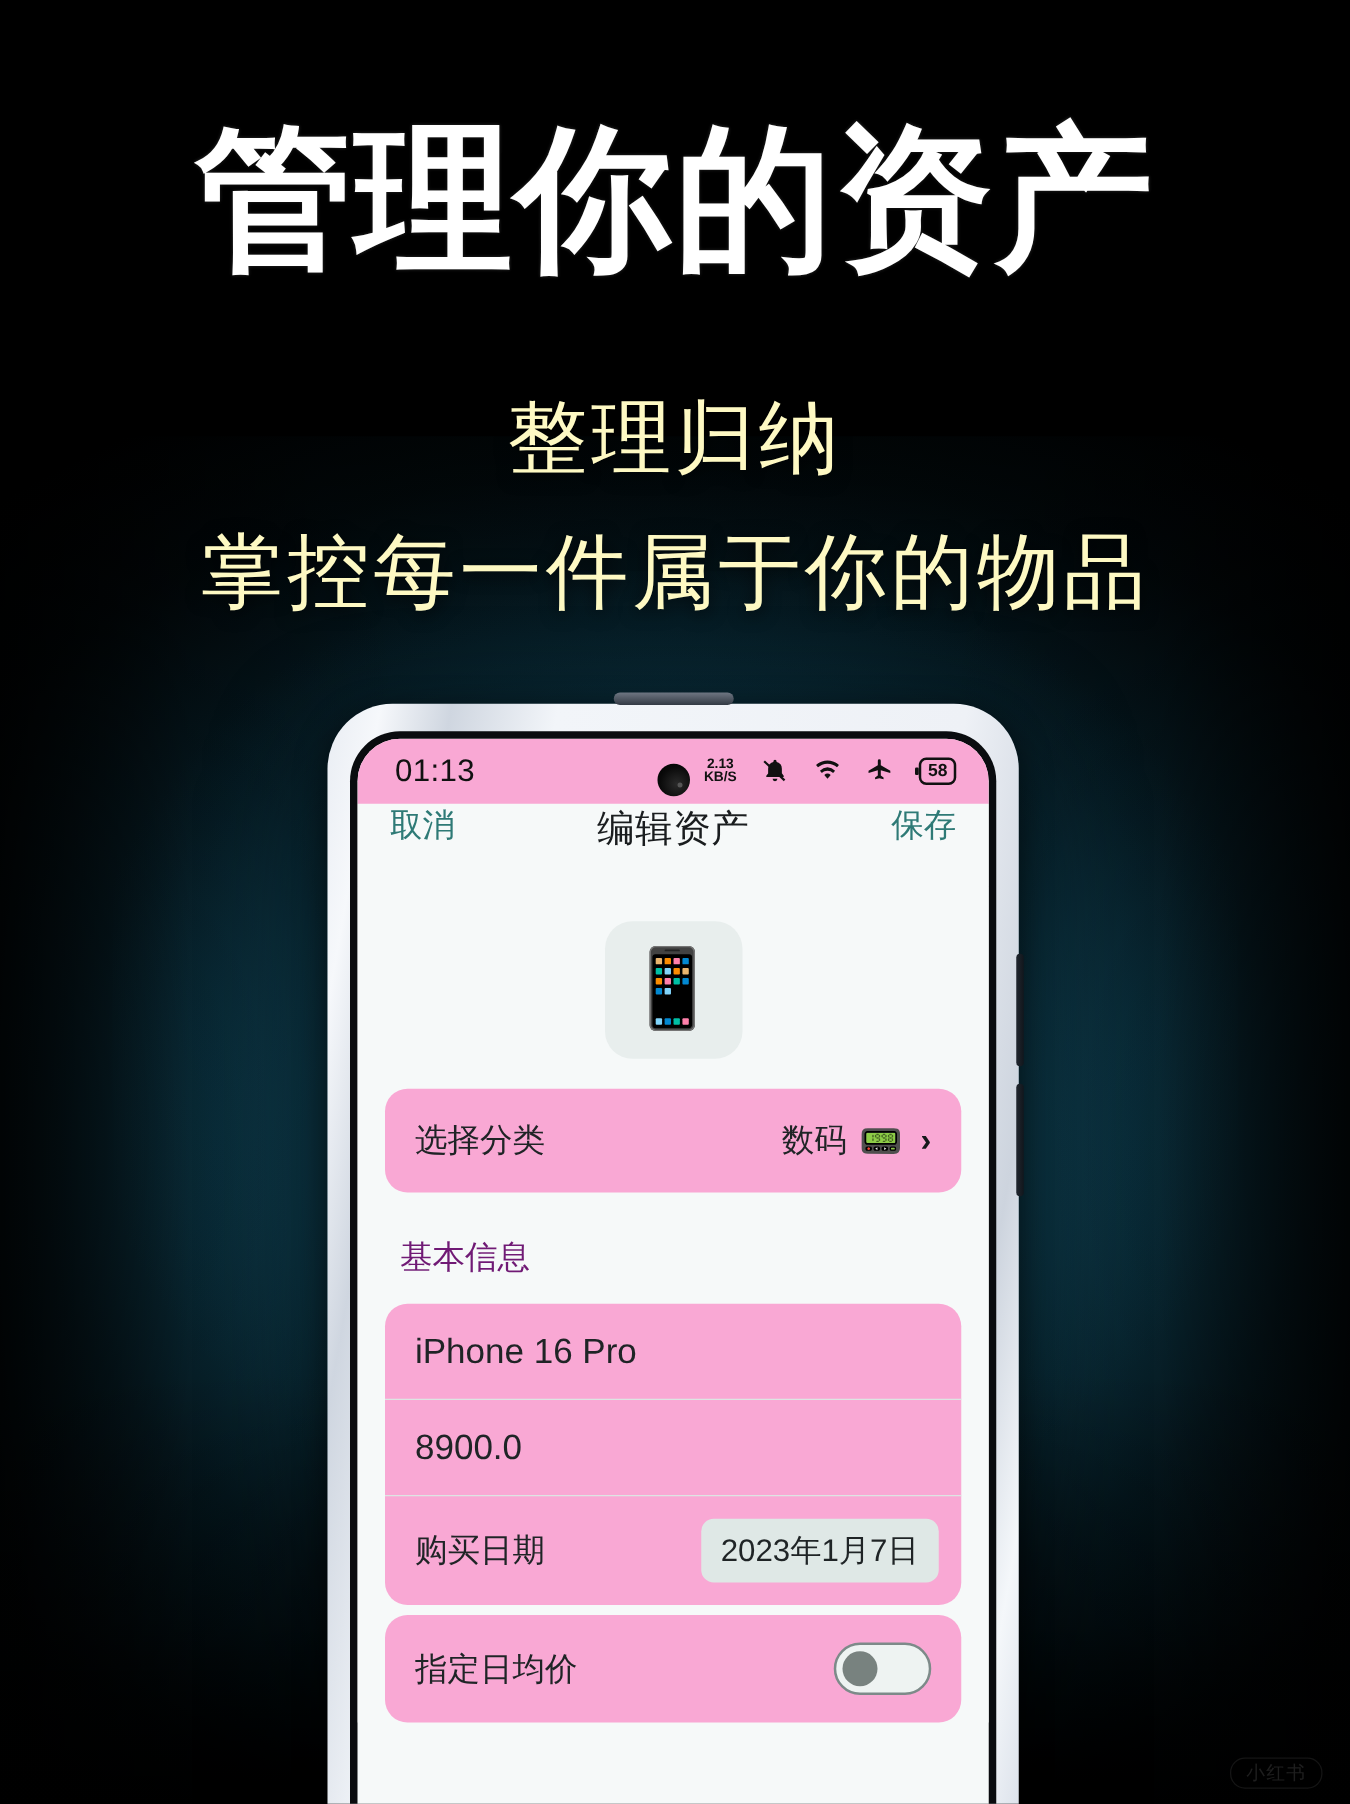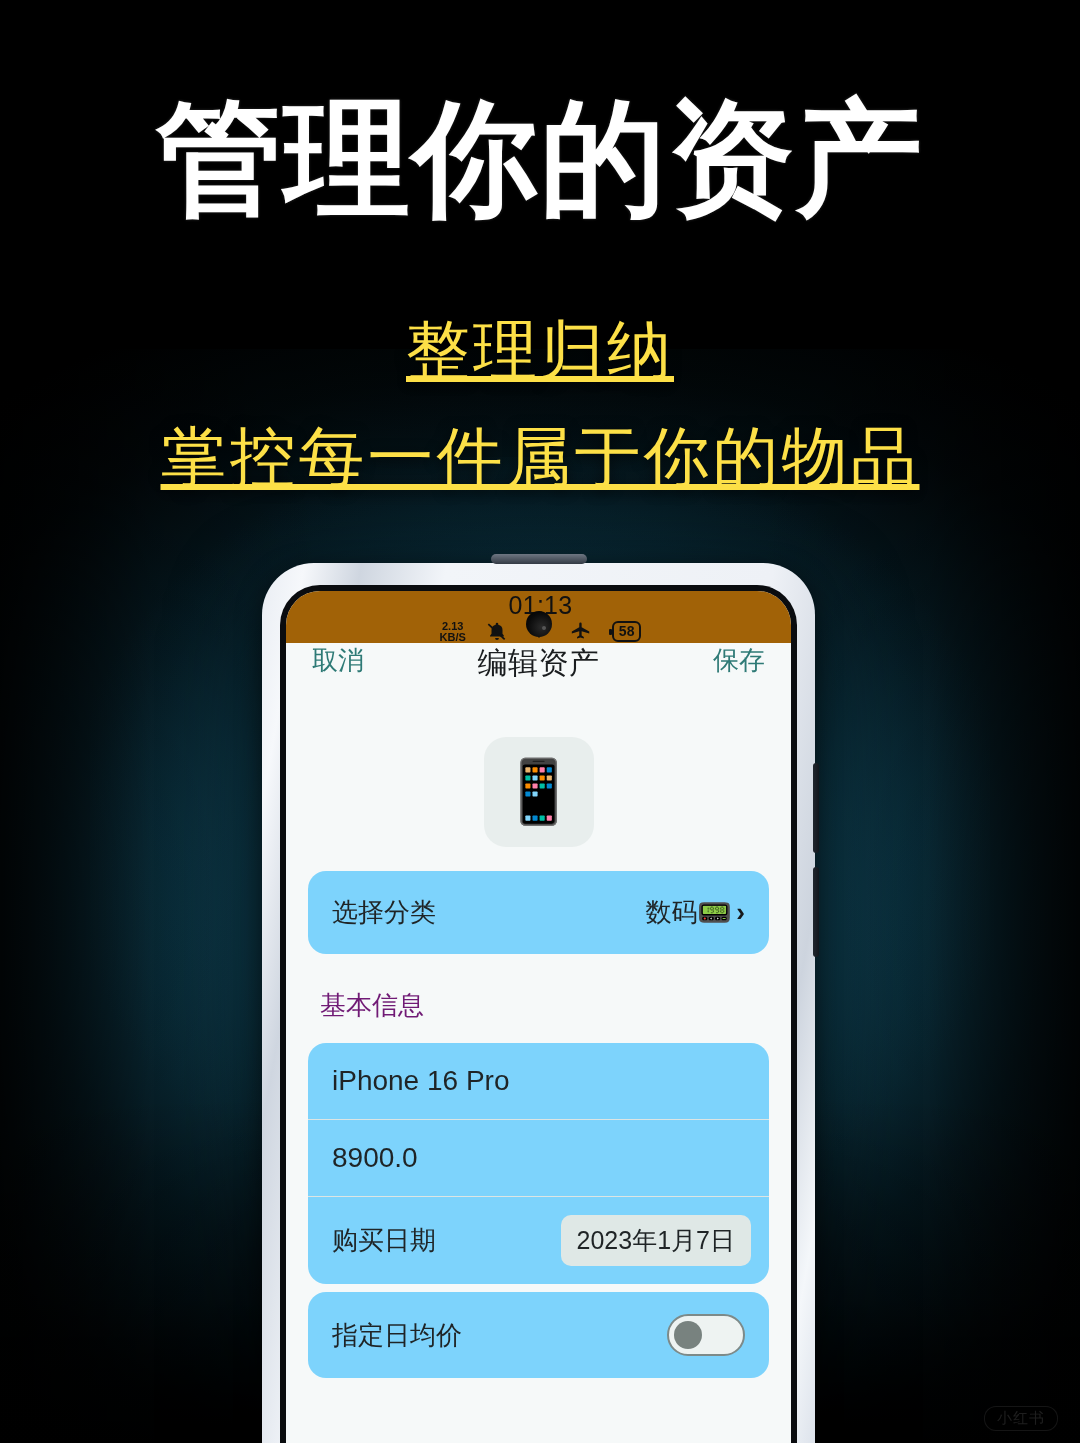--- a/index.html
+++ b/index.html
@@ -83,25 +83,24 @@
     position: absolute;
     left: 0; right: 0;
     top: 306px;
     text-align: center;
     z-index: 5;
   }
   .subline {
     font-size: 64px;
     line-height: 1.38;
     font-weight: 300;
-    color: #fde047;
+    color: #fef9c3;
     letter-spacing: 3px;
     text-shadow: 0 2px 14px rgba(0,0,0,0.7);
     font-family: "Liberation Sans", "DejaVu Sans", sans-serif;
-    text-decoration: underline;
   }
   .subline.second { font-size: 66px; margin-top: 18px; }
 
   
   .phone {
     position: absolute;
     left: 262px;
     top: 563px;
     width: 553px;
     height: 900px;
@@ -161,22 +160,21 @@
   }
 
   
   .statusbar {
     position: relative;
     height: 52px;
     display: flex;
     align-items: center;
     justify-content: space-between;
     padding: 0 26px 0 30px;
-    background: #a16207;
-    flex-direction: column;
+    background: #f9a8d4;
   }
   .status-time {
     font-size: 25px;
     font-weight: 500;
     color: #111;
     letter-spacing: 0.3px;
   }
   .punch-hole {
     position: absolute;
     left: 50%;
@@ -264,38 +262,39 @@
     border-radius: 22px;
     background: #e8eeed;
     display: flex;
     align-items: center;
     justify-content: center;
     font-size: 62px;
     line-height: 1;
   }
 
   .card {
-    background: #7dd3fc;
+    background: #f9a8d4;
     border-radius: 18px;
     margin-bottom: 8px;
   }
   .row {
     display: flex;
     align-items: center;
     justify-content: space-between;
     padding: 24px 24px;
     min-height: 78px;
   }
   .row-label {
     font-size: 26px;
     color: #1f2426;
   }
   .row-right {
     display: flex;
     align-items: center;
+    gap: 10px;
     text-align: center;
   }
   .row-value {
     font-size: 26px;
     color: #1f2426;
   }
   .emoji-sm { font-size: 28px; line-height: 1; }
   .chevron {
     font-size: 26px;
     color: #16191b;

